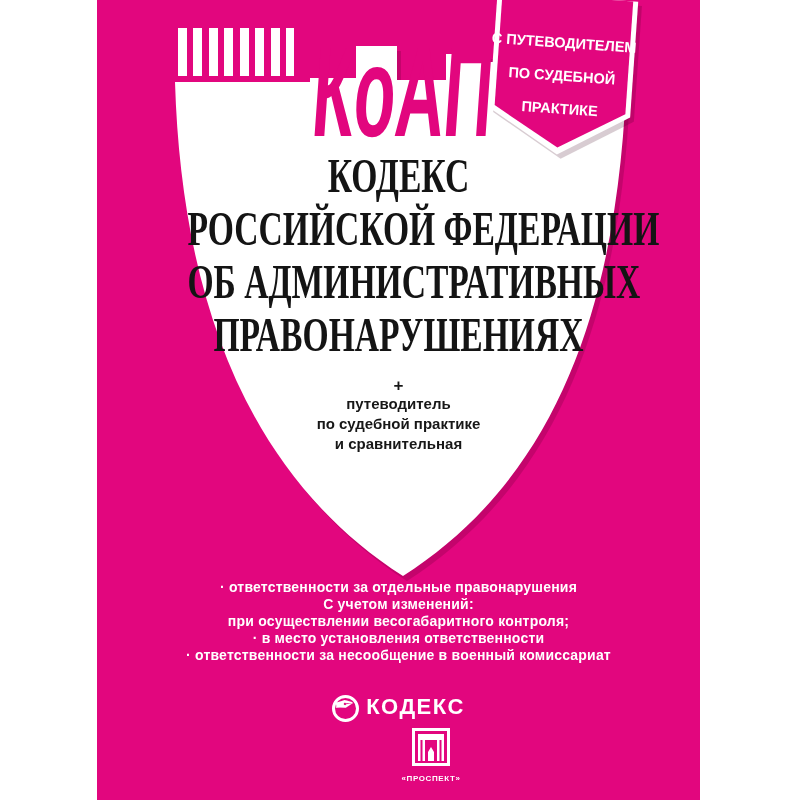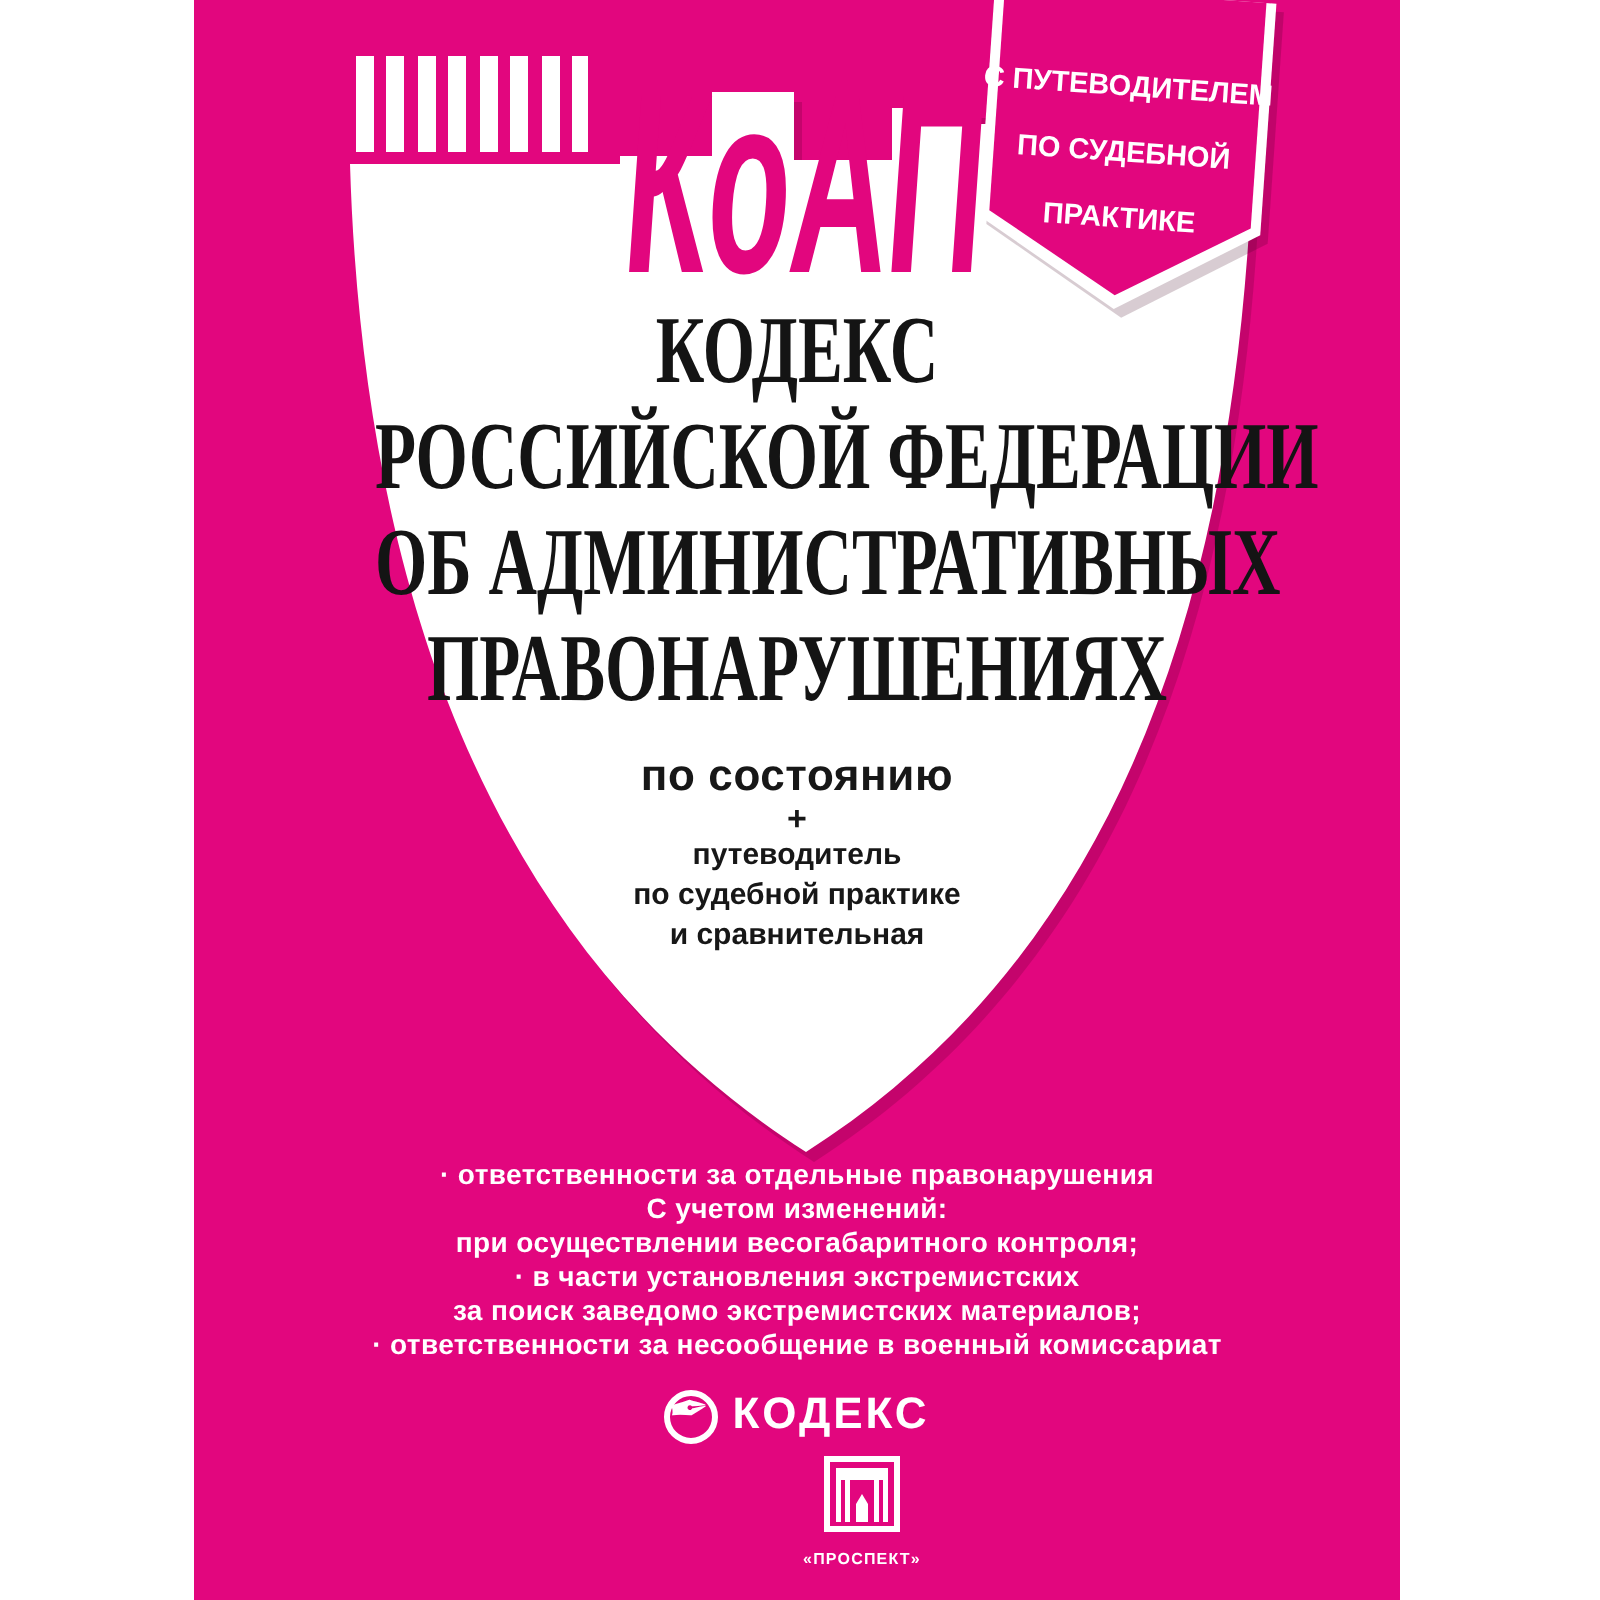--- a/index.html
+++ b/index.html
@@ -94,33 +94,31 @@
     </svg>
 
     <div class="txt-layer title-block">
       <div>КОДЕКС</div>
       <div>РОССИЙСКОЙ ФЕДЕРАЦИИ</div>
       <div>ОБ АДМИНИСТРАТИВНЫХ</div>
       <div>ПРАВОНАРУШЕНИЯХ</div>
     </div>
 
     <div class="txt-layer edition-block">
-      <div class="edition-line">по состоянию</div>
       <div class="plus-line">+</div>
       <div class="suppl-line">путеводитель</div>
       <div class="suppl-line">по судебной практике</div>
       <div class="suppl-line">и сравнительная</div>
     </div>
 
     <div class="txt-layer changes-block">
       <div>· ответственности за отдельные правонарушения</div>
       <div>С учетом изменений:</div>
       <div>при осуществлении весогабаритного контроля;</div>
-      <div>· в части установления экстремистских</div>
-      <div>за поиск заведомо экстремистских материалов;</div>
+      <div>· в место установления ответственности</div>
       <div>· ответственности за несообщение в военный комиссариат</div>
     </div>
 
     <div class="kodeks-logo">
       <span class="pen-ring">
         <span class="ring"></span>
         <span class="pen"></span>
       </span>
       <span class="kodeks-label">КОДЕКС</span>
     </div>

